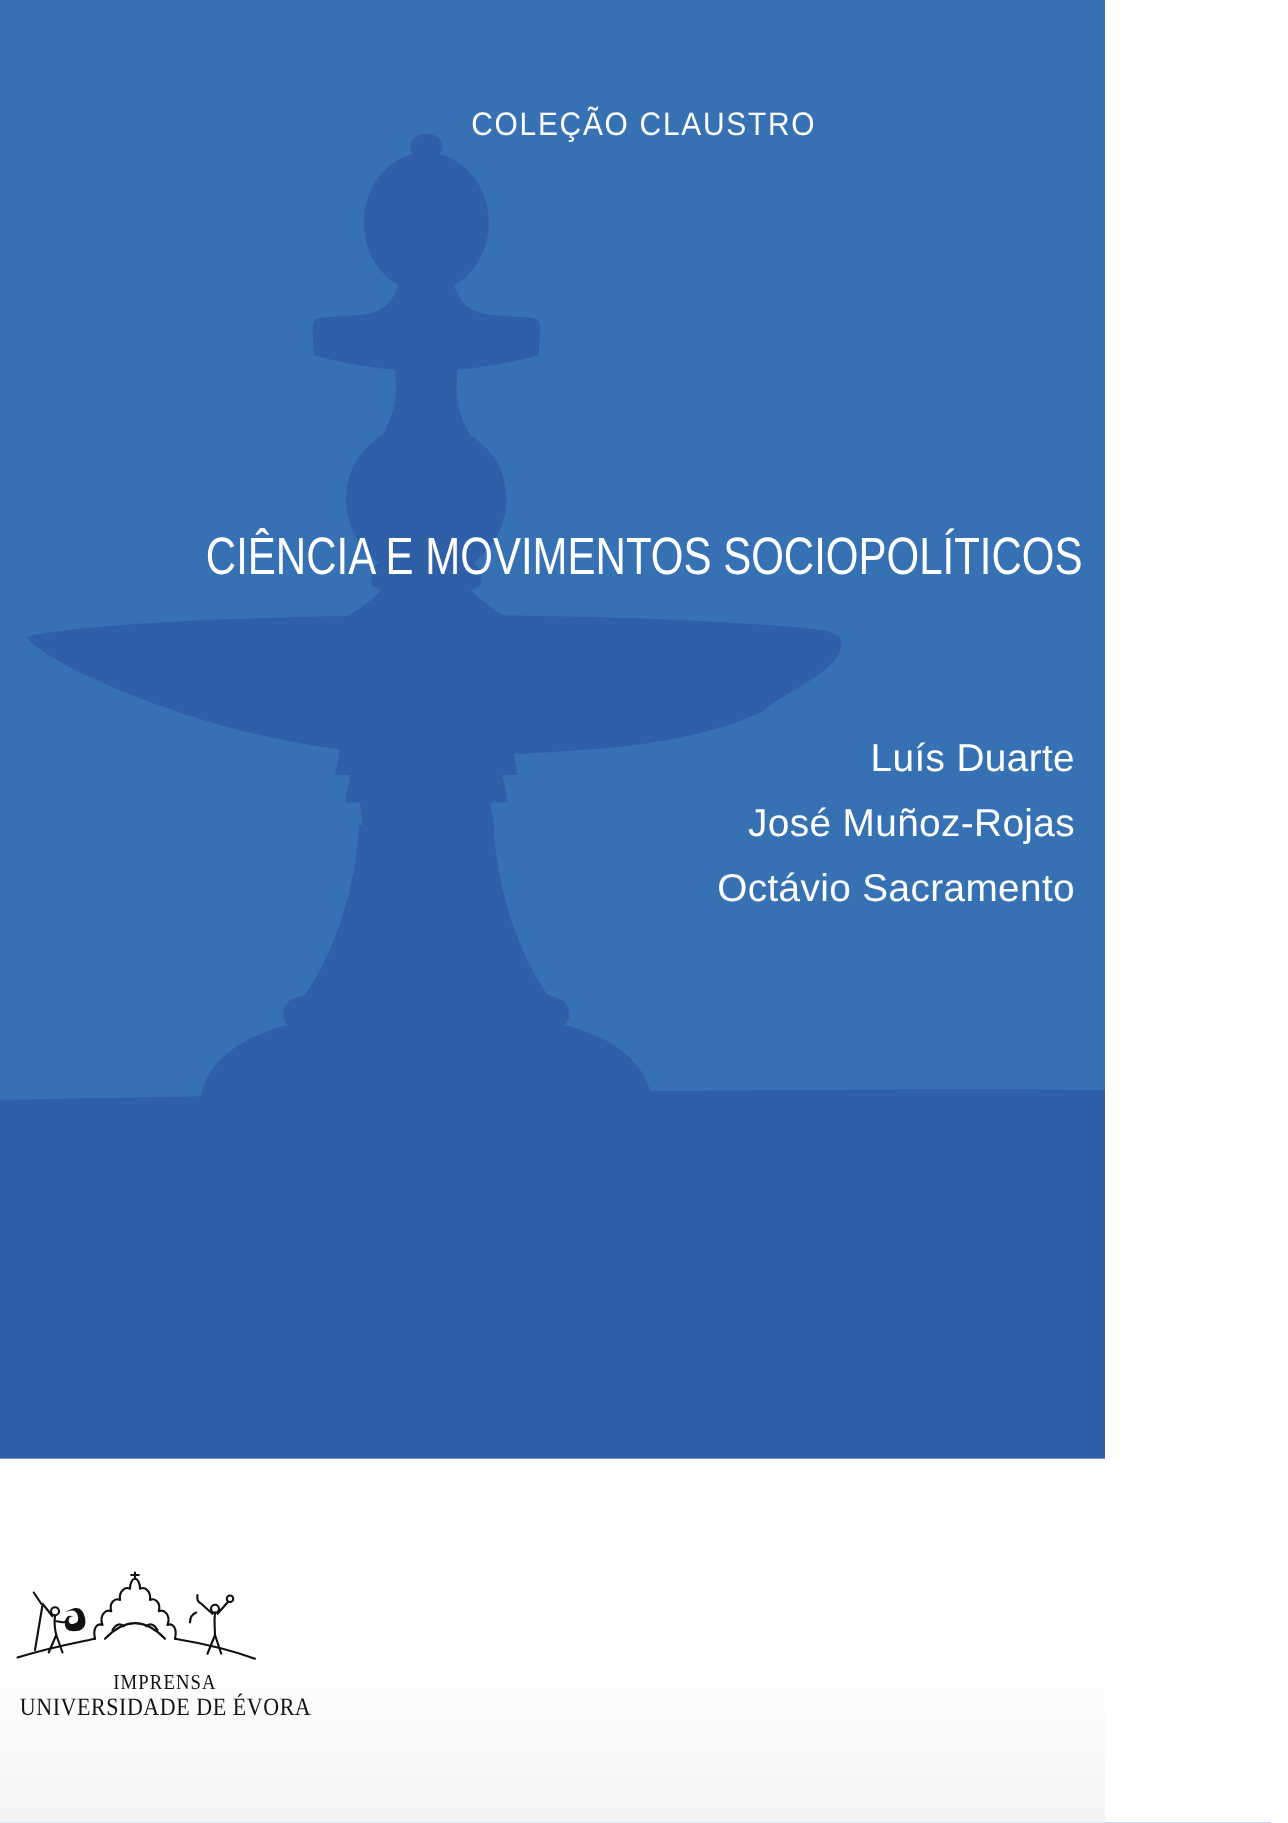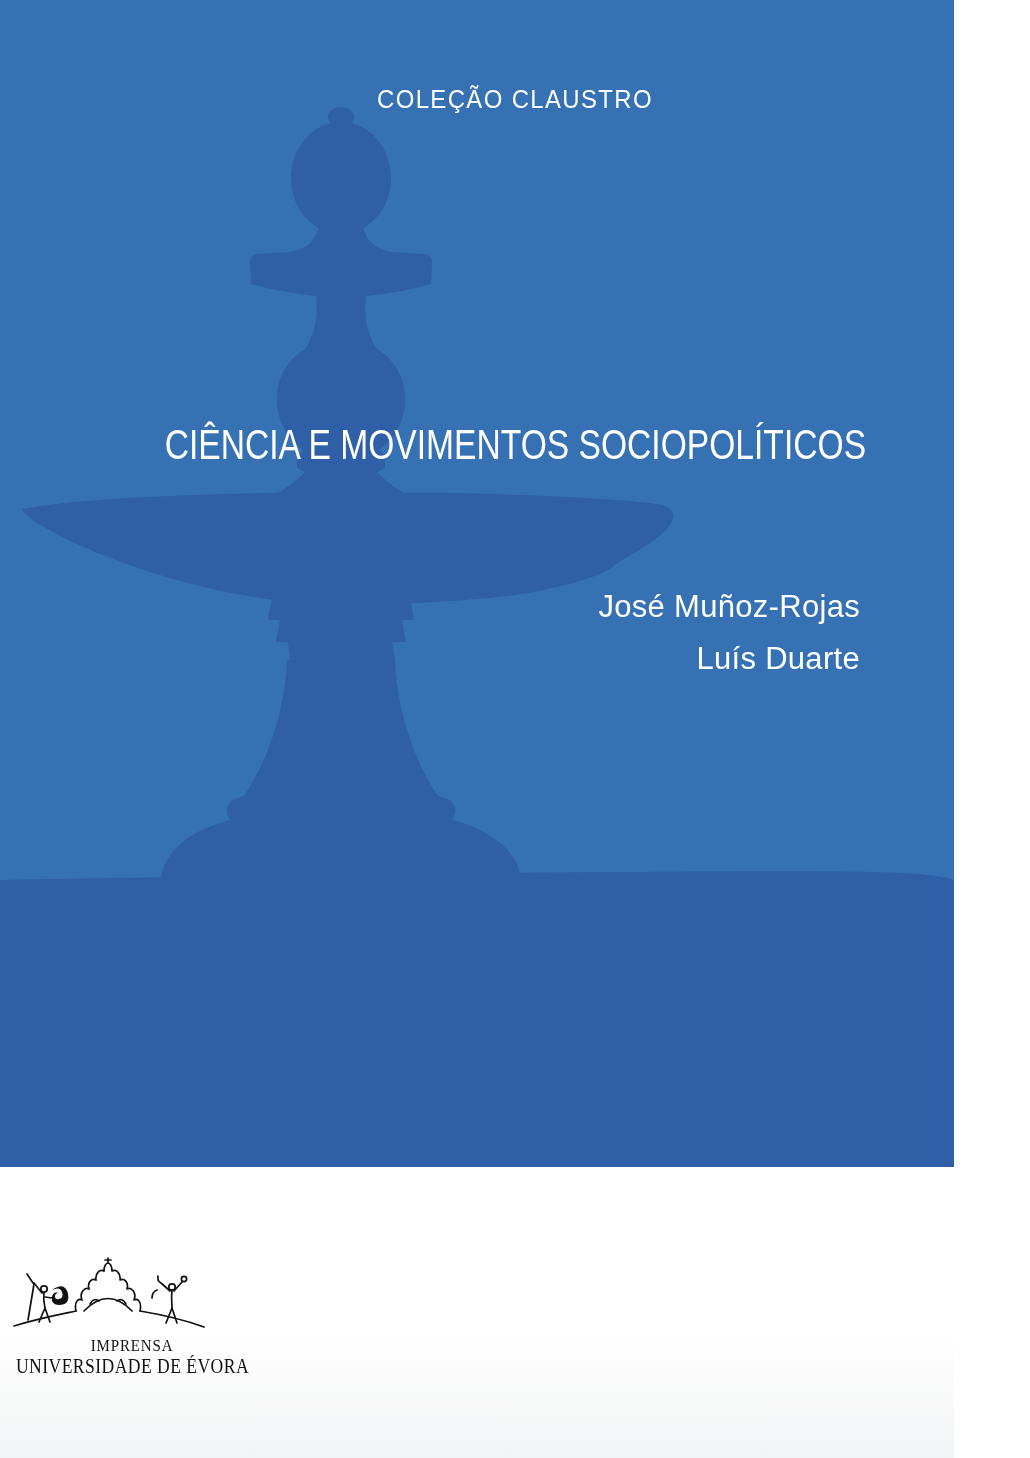--- a/index.html
+++ b/index.html
@@ -5,21 +5,21 @@
   html,body{margin:0;padding:0;background:#ffffff;}
   :root{
     --background-blue:#3671B4;
     --silhouette-blue:#2F5FA6;
     --text-white:#FFFFFF;
     --logo-ink:#111111;
     --footer-background:#FFFFFF;
   }
   .cover{
     position:relative;
-    width:954px;height:1458px;
+    width:884px;height:1458px;
     overflow:hidden;
     font-family:"Liberation Sans",sans-serif;
     background:var(--footer-background);
   }
   .blue-panel{
     position:absolute;left:0;top:0;width:1030px;height:1167px;
     background:var(--background-blue);
     overflow:hidden;
   }
   .fountain-svg{position:absolute;left:0;top:0;display:block;}
@@ -140,22 +140,23 @@
 
     <div class="collection-label">
       <span class="squeeze">COLEÇÃO CLAUSTRO</span>
     </div>
 
     <h2 class="book-subtitle">
       <span class="squeeze">CIÊNCIA E MOVIMENTOS SOCIOPOLÍTICOS</span>
     </h2>
 
     <div class="author-block">
+      <div>Luís Duarte</div>
       <div>José Muñoz-Rojas</div>
-      <div>Luís Duarte</div>
+      <div>Octávio Sacramento</div>
     </div>
   </div>
 
   <div class="footer">
     <div class="publisher-logo">
 
       <svg class="logo-drawing" width="216" height="80" viewBox="0 0 216 80" aria-hidden="true">
 
         <path class="ln" d="M14 70 C40 62 62 58 76 55"></path>
         <path class="ln" d="M140 55 C158 58 182 63 204 71"></path>

